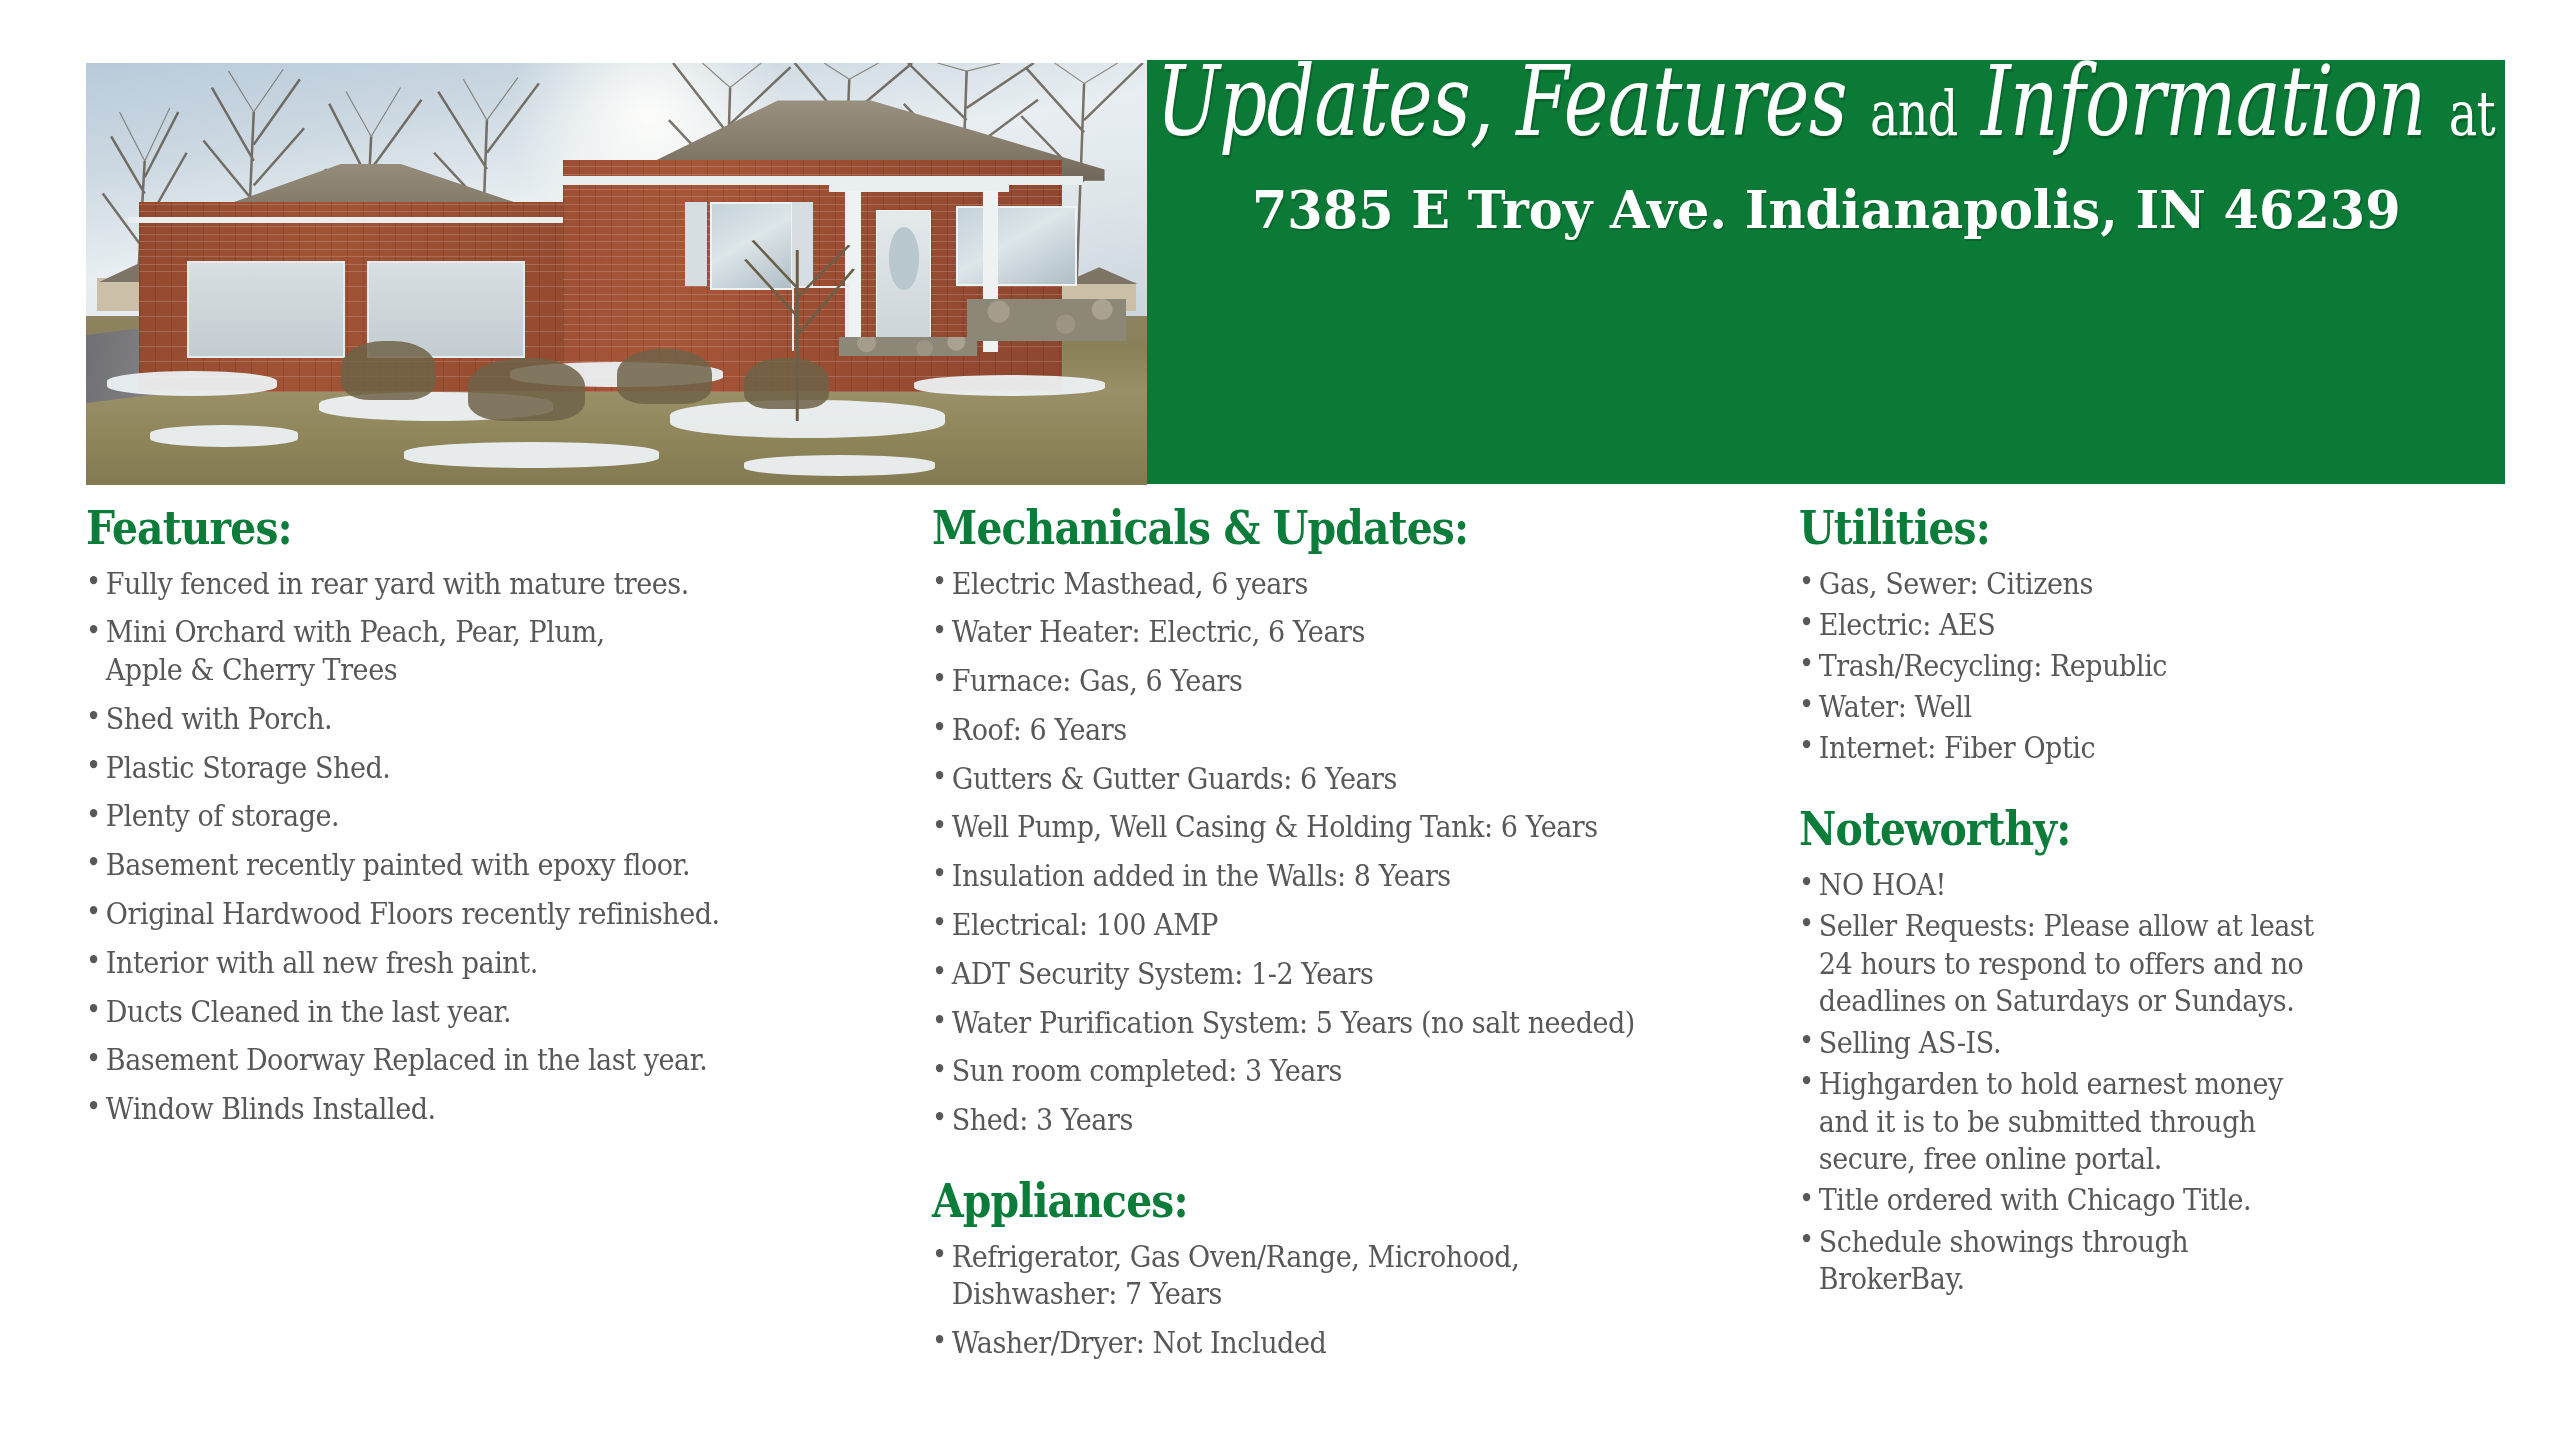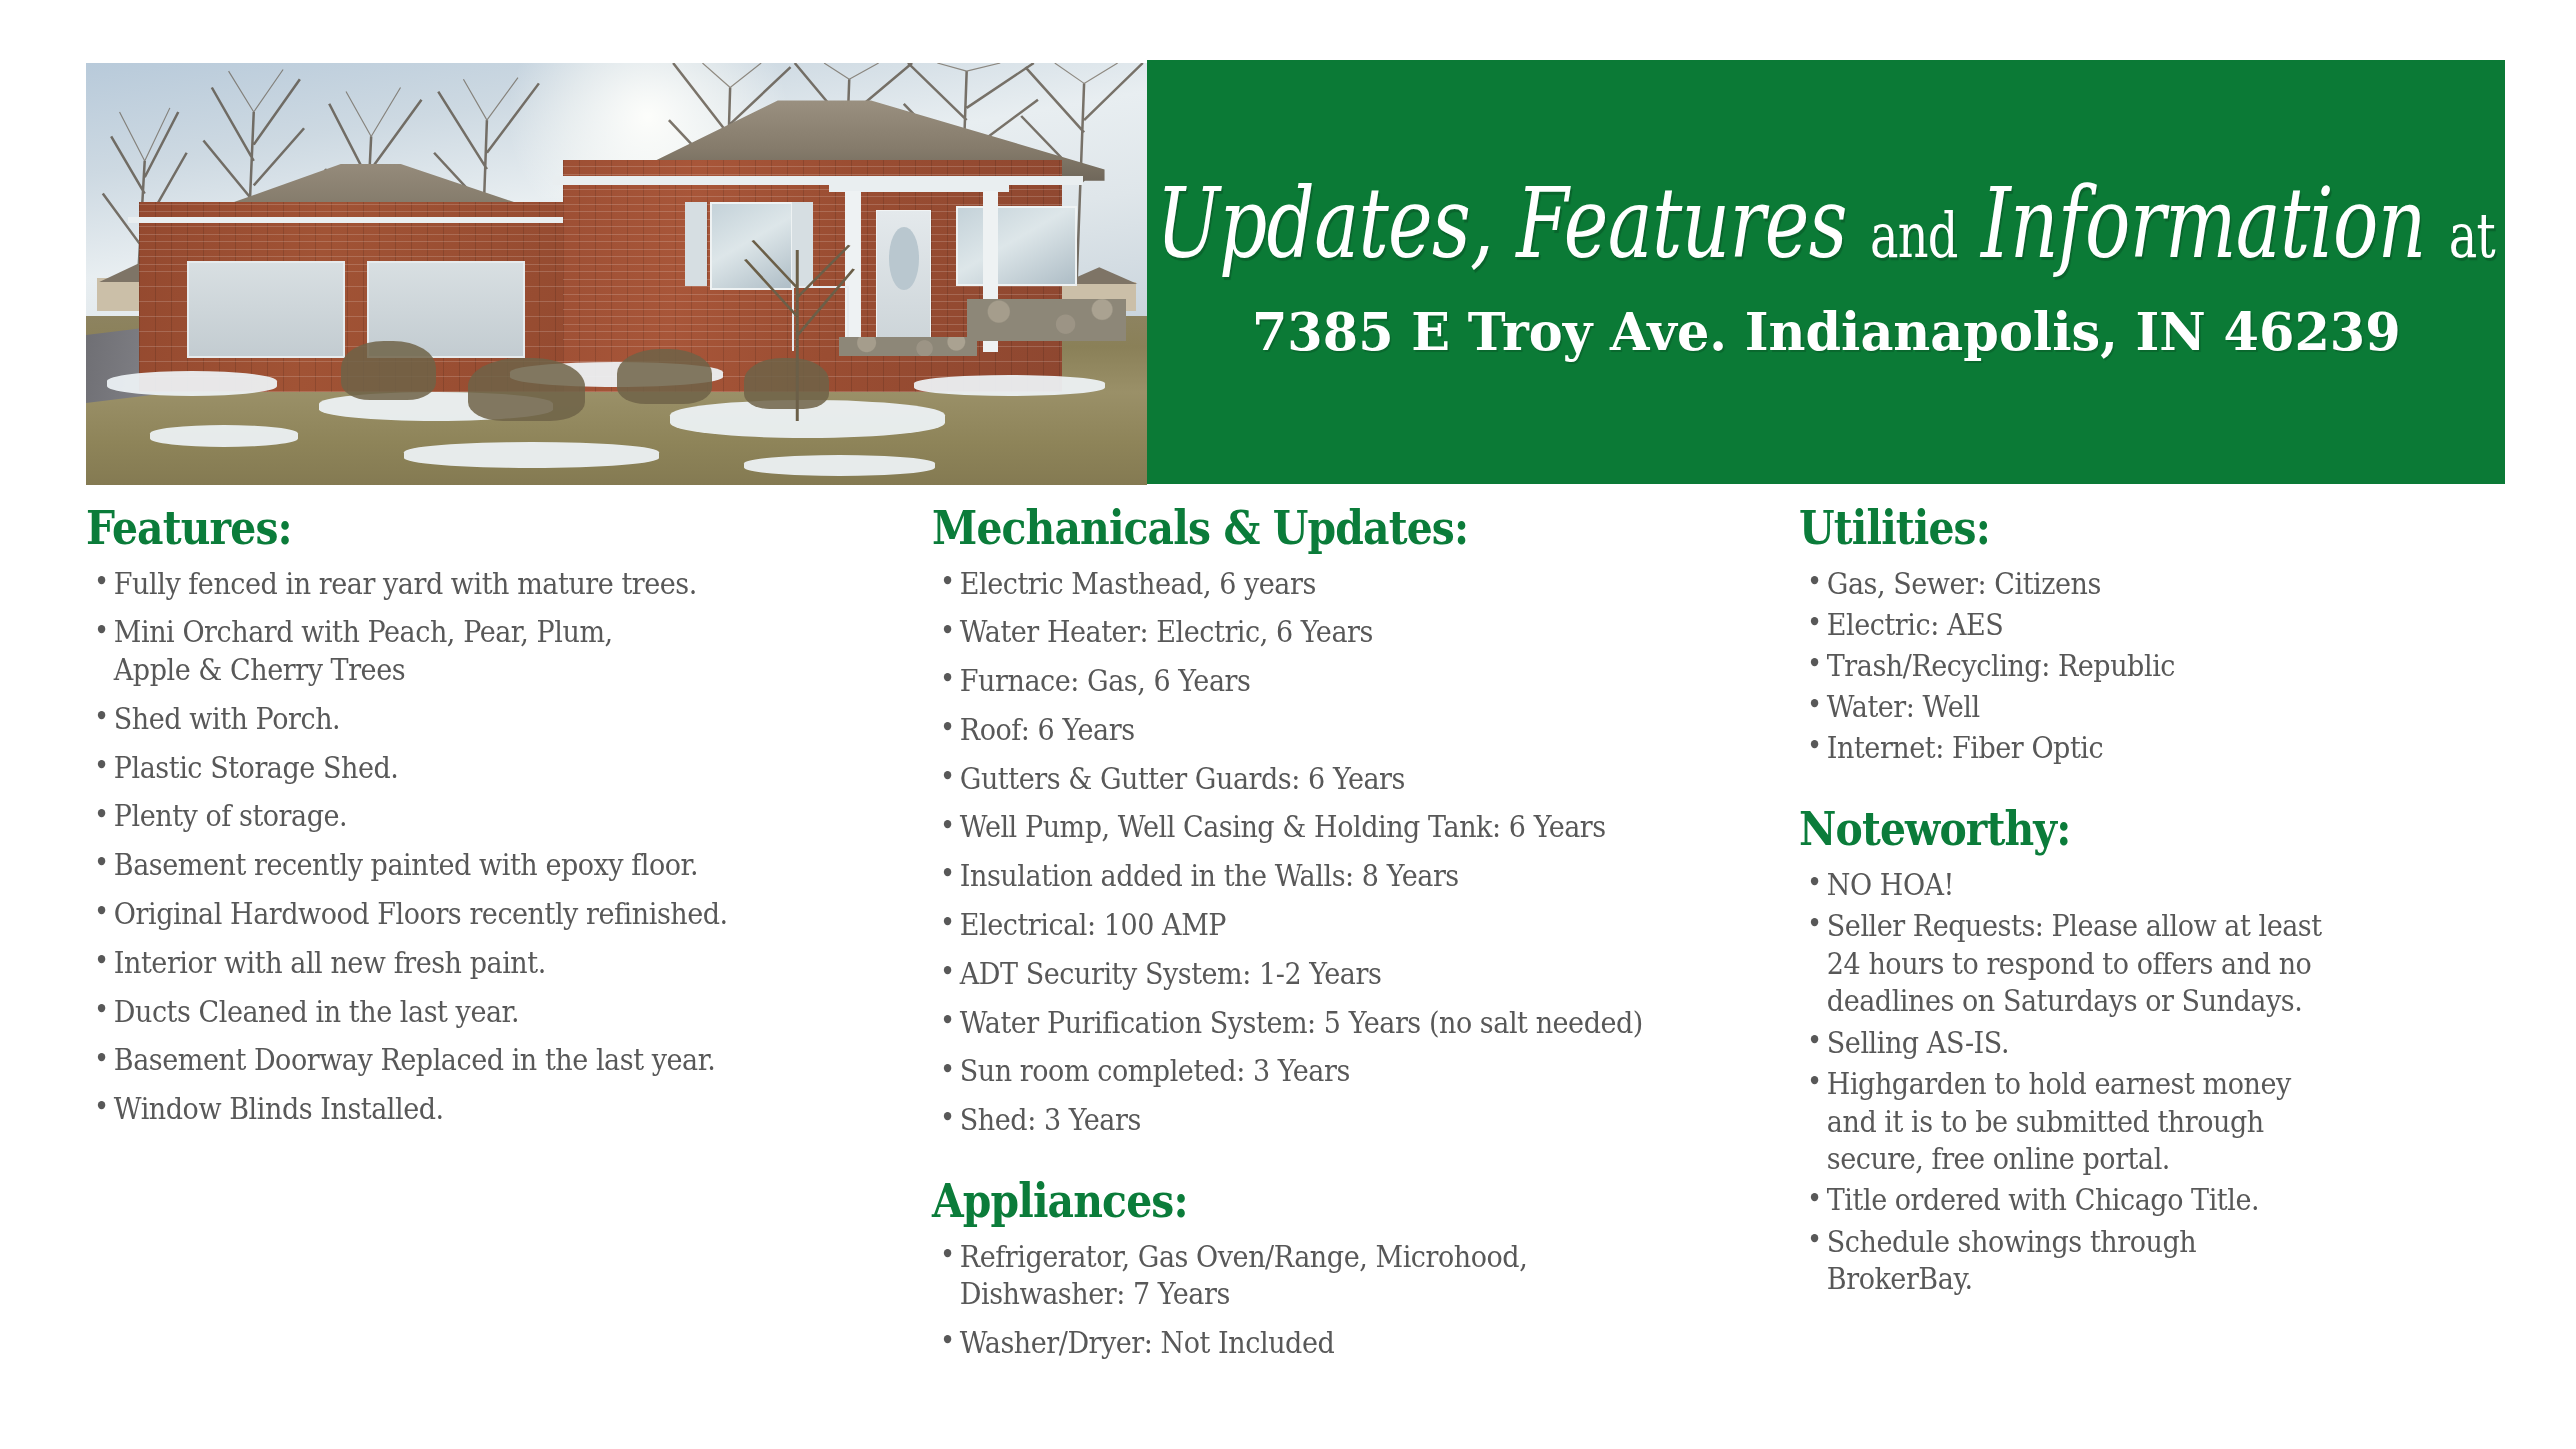--- a/index.html
+++ b/index.html
@@ -97,21 +97,21 @@
   .shrub{position:absolute;background:#6e6348;border-radius:45% 45% 30% 30%;opacity:.85;}
   .neighbor{position:absolute;background:#cbbfa8;}
   .neighbor-roof{position:absolute;background:#7e7466;}
 
   #banner{
     position:absolute;left:1147px;top:0;width:1358px;height:424px;
     background:#0b7a36;
   }
   #banner-inner{
     position:absolute;left:0;right:0;top:0;bottom:0;
-    display:flex;flex-direction:column;align-items:center;justify-content:center;
+    display:flex;flex-direction:column;align-items:center;
   }
   #banner-title{
     color:#ffffff;
     font-family:"DejaVu Serif", serif;
     font-style:italic;
     font-weight:400;
     font-size:82px;
     line-height:1.02;
     letter-spacing:-0.8px;
     white-space:nowrap;
@@ -151,21 +151,21 @@
     font-weight:bold;
     font-size:47px;
     line-height:1.06;
     letter-spacing:-1px;
     transform:scaleX(.87);
     transform-origin:left center;
   }
   h2.section-head.spaced{margin-top:37px;}
 
   ul.bullets{
-    margin:8px;padding:0;list-style:none;
+    margin:0;padding:0;list-style:none;
     color:#585858;
     font-family:"DejaVu Serif", serif;
     font-size:30px;
     line-height:1.26;
     letter-spacing:-0.5px;
   }
   ul.bullets li{
     position:relative;
     padding-left:22px;
     margin-bottom:11px;

